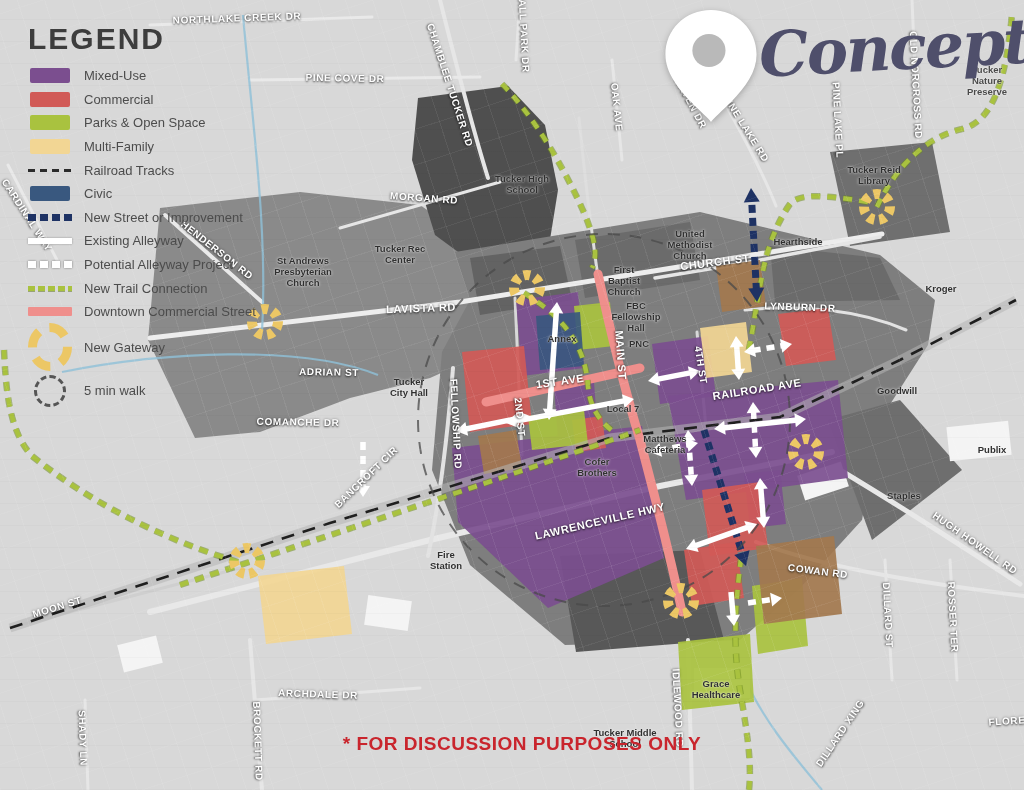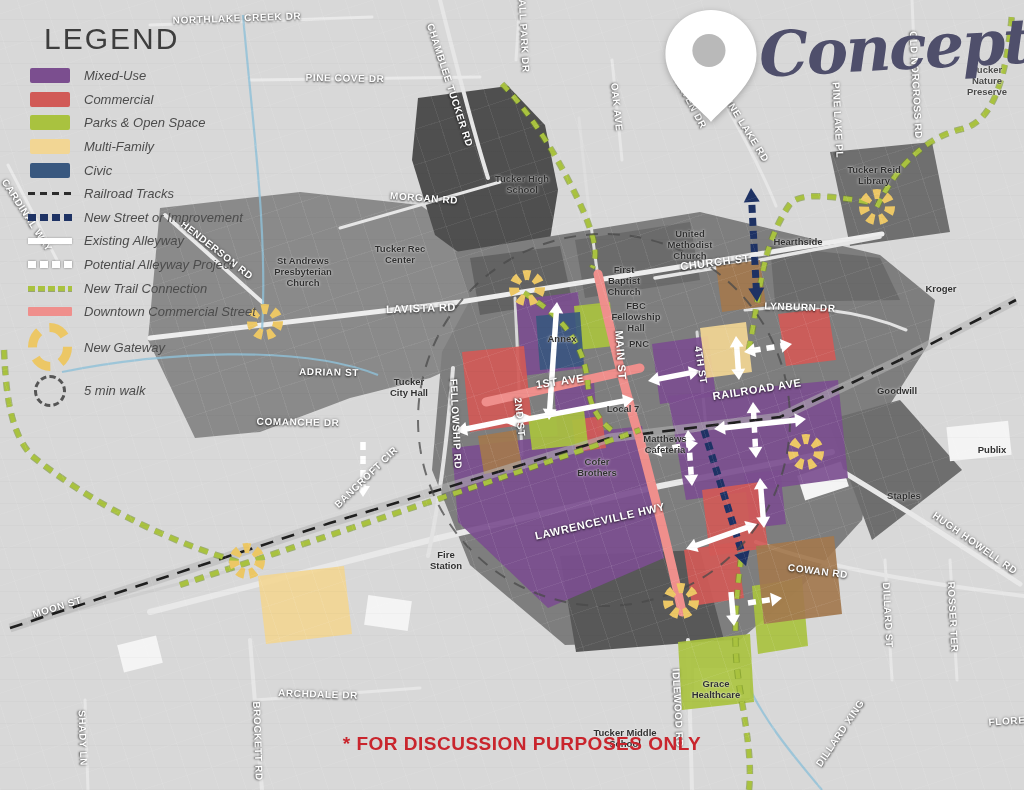--- a/index.html
+++ b/index.html
@@ -13,22 +13,22 @@
   #map-svg{position:absolute;left:0;top:0;z-index:1;}
   #labels-layer{position:absolute;inset:0;z-index:4;pointer-events:none;}
   .street{position:absolute;color:#fff;font-weight:bold;letter-spacing:.6px;white-space:nowrap;
           text-shadow:0 1px 2px rgba(0,0,0,.65),0 0 3px rgba(0,0,0,.35);}
   .place{position:absolute;color:#2f2f2f;font-weight:bold;font-size:9.5px;line-height:1.15;
          text-align:center;white-space:pre-line;
          text-shadow:0 0 3px rgba(255,255,255,.75),0 0 1px rgba(255,255,255,.6);}
   .place.lt{color:#4a4a4a;}
   
   #legend{position:absolute;left:28px;top:22px;z-index:6;width:250px;}
-  #legend-heading{font-size:30px;font-weight:normal;color:#3d3d3d;letter-spacing:2px;margin-bottom:8px;margin-left:16px;}
-  .legend-row{display:flex;align-items:center;gap:12px;height:23.6px;font-style:italic;}
+  #legend-heading{font-size:30px;font-weight:bold;color:#3d3d3d;letter-spacing:2px;margin-bottom:8px;}
+  .legend-row{display:flex;align-items:center;gap:12px;height:23.6px;}
   .legend-row.tall{height:47px;} .legend-row.med{height:40px;}
   .lg-icon{width:44px;flex:0 0 44px;display:flex;align-items:center;justify-content:center;}
   .lg-label{font-size:13px;color:#4c4c4c;font-weight:500;white-space:nowrap;}
   .sw{width:40px;height:15px;border-radius:2px;}
   .ln{width:44px;height:4px;}
   .ln-rail{height:3px;background:repeating-linear-gradient(90deg,#2b2b2b 0 7px,transparent 7px 12px);}
   .ln-navy{height:7px;background:repeating-linear-gradient(90deg,#1E3264 0 8px,transparent 8px 12px);}
   .ln-wsolid{height:6px;background:#fff;box-shadow:0 0 2px rgba(0,0,0,.4);}
   .ln-wdash{height:7px;background:repeating-linear-gradient(90deg,#fff 0 8px,transparent 8px 12px);
             filter:drop-shadow(0 0 1px rgba(0,0,0,.45));}
@@ -290,29 +290,29 @@
           <span class="lg-label">Parks &amp; Open Space</span>
         </div>
         <div class="legend-row">
           <div class="lg-icon">
             <div class="sw" style="background: rgb(242, 214, 148);"></div>
           </div>
           <span class="lg-label">Multi-Family</span>
         </div>
         <div class="legend-row">
           <div class="lg-icon">
+            <div class="ln ln-rail"></div>
+          </div>
+          <span class="lg-label">Railroad Tracks</span>
+        </div>
+        <div class="legend-row">
+          <div class="lg-icon">
             <div class="sw" style="background: rgb(57, 88, 127);"></div>
           </div>
           <span class="lg-label">Civic</span>
-        </div>
-        <div class="legend-row">
-          <div class="lg-icon">
-            <div class="ln ln-rail"></div>
-          </div>
-          <span class="lg-label">Railroad Tracks</span>
         </div>
         <div class="legend-row">
           <div class="lg-icon">
             <div class="ln ln-navy"></div>
           </div>
           <span class="lg-label">New Street or Improvement</span>
         </div>
         <div class="legend-row">
           <div class="lg-icon">
             <div class="ln ln-wsolid"></div>

